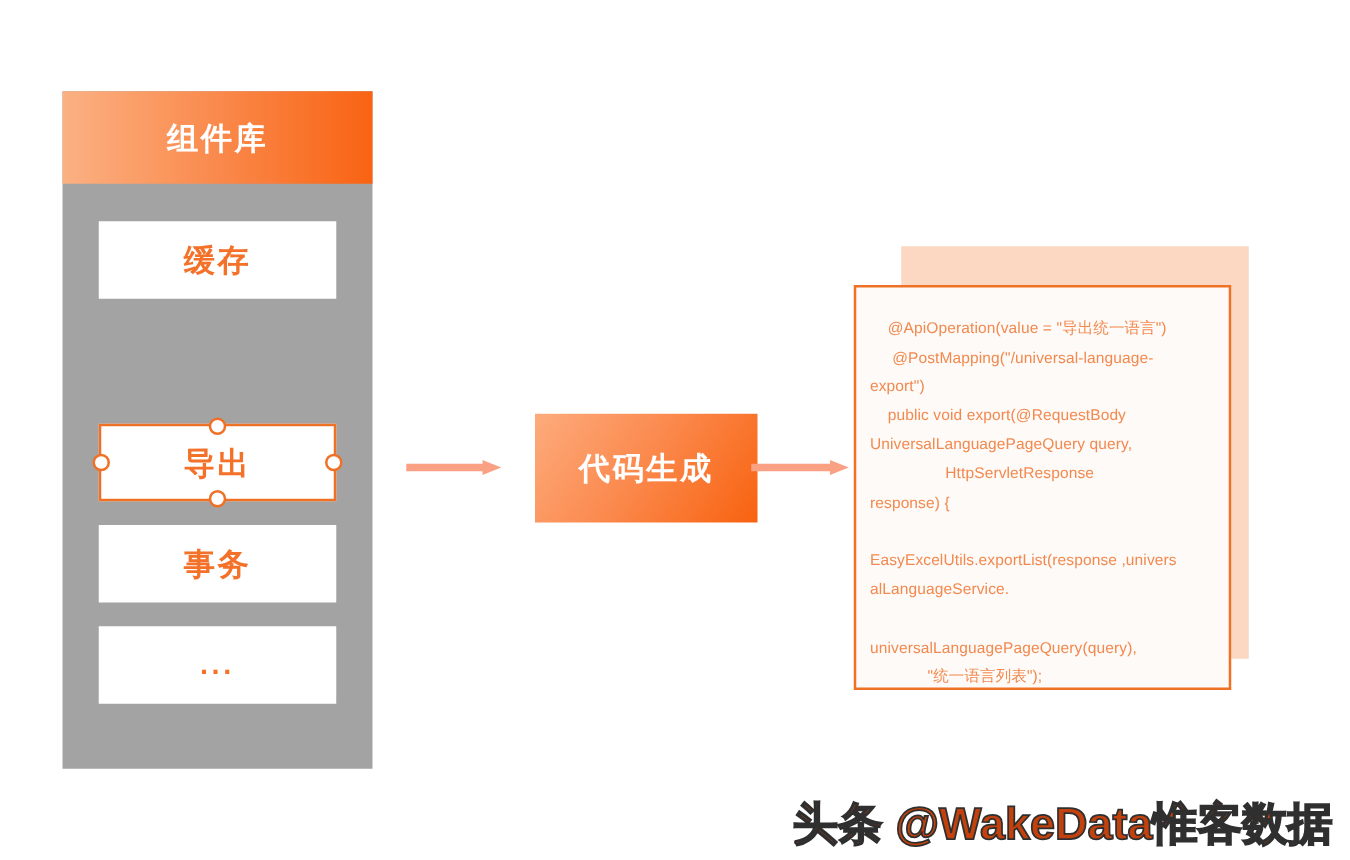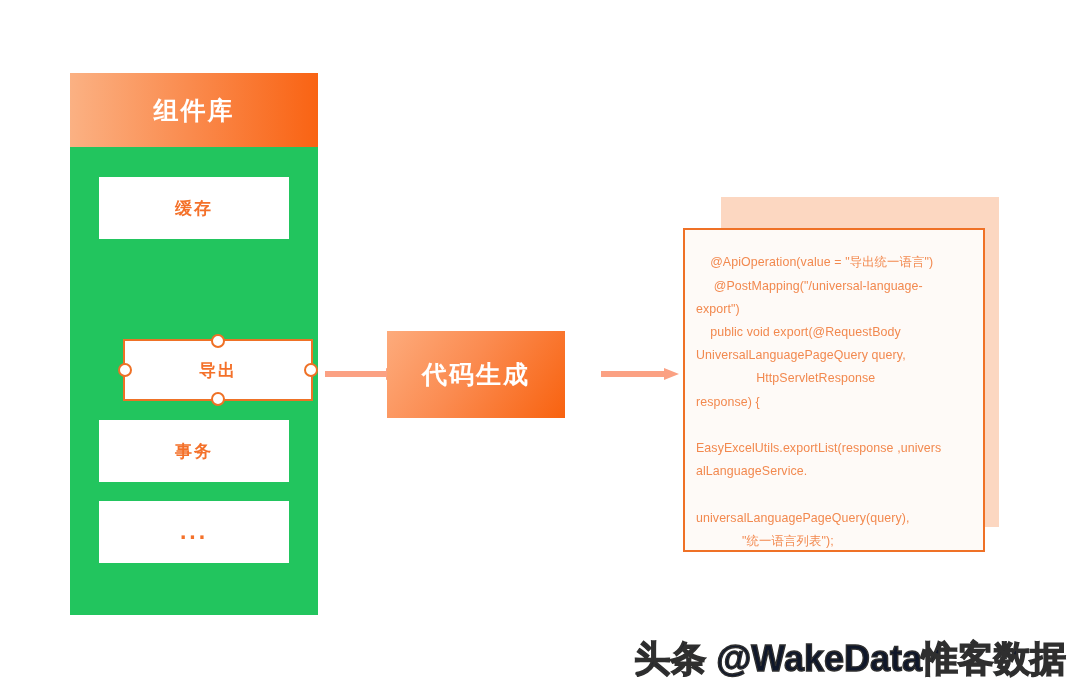--- a/index.html
+++ b/index.html
@@ -8,41 +8,41 @@
     width:1080px;height:688px;
     background:#ffffff;
     font-family:"Liberation Sans","DejaVu Sans",sans-serif;
     overflow:hidden;
     position:relative;
   }
   .stage{position:absolute;inset:0;}
 
   
   .lib-panel{
-    position:absolute;left:70px;top:73px;width:248px;height:542px;
-    background:#22c55e;
+    position:absolute;left:50px;top:73px;width:248px;height:542px;
+    background:#a3a3a3;
   }
   .lib-header{
     position:absolute;left:0;top:0;width:248px;height:74px;
     background:linear-gradient(90deg,#fbb183 0%,#fa8b4e 48%,#f96313 100%);
     display:flex;align-items:center;justify-content:center;
   }
   .lib-header-title{
     color:#ffffff;font-size:25px;font-weight:bold;letter-spacing:2px;
   }
   .lib-body{
     position:absolute;left:0;top:74px;width:248px;height:468px;
   }
   .lib-card{
     position:absolute;left:29px;width:190px;height:62px;
     background:#ffffff;
     display:flex;align-items:center;justify-content:center;
   }
   .lib-card-label{
-    color:#f4712a;font-size:17px;font-weight:bold;letter-spacing:2px;
+    color:#f4712a;font-size:25px;font-weight:bold;letter-spacing:2px;
   }
   .lib-card-label.dots{font-size:23px;letter-spacing:3px;line-height:0.5;}
 
   
   .lib-card.selected{
     border:2px solid #ef7126;
     box-sizing:border-box;
     left:92px;
   }
   .lib-card.selected .lib-card-label{color:#f4712a;}
@@ -63,21 +63,21 @@
   }
   .arrow .head{
     position:absolute;top:0;right:0;width:0;height:0;
     border-top:6px solid transparent;
     border-bottom:6px solid transparent;
     border-left:15px solid #fba183;
   }
 
   
   .gen-box{
-    position:absolute;left:387px;top:331px;width:178px;height:87px;
+    position:absolute;left:428px;top:331px;width:178px;height:87px;
     background:linear-gradient(125deg,#fdab7c 0%,#fb8b50 45%,#f8620f 100%);
     display:flex;align-items:center;justify-content:center;
   }
   .gen-box-label{
     color:#ffffff;font-size:25px;font-weight:bold;letter-spacing:2px;
   }
 
   
   .code-back{
     position:absolute;left:721px;top:197px;width:278px;height:330px;
@@ -98,21 +98,21 @@
     line-height:23.2px;
     white-space:pre-wrap;
     letter-spacing:0.1px;
   }
 
   
   .watermark{
     position:absolute;left:700px;top:636px;width:366px;height:46px;
     display:flex;align-items:center;justify-content:flex-end;
     font-size:36px;font-weight:bold;letter-spacing:0px;
-    color:#0f172a;
+    color:#c2410c;
     -webkit-text-stroke:1.4px #2f2f2f;
     white-space:nowrap;
   }
 </style>
 </head>
 <body>
 
 <div class="stage">
 
   <div class="lib-panel">
@@ -121,21 +121,21 @@
       <span class="lib-header-title">组件库</span>
     </div>
 
     <div class="lib-body">
 
       <div class="lib-card" style="top:30px;">
         <span class="lib-card-label">缓存</span>
       </div>
 
 
-      <div class="lib-card selected" style="top:192px;left:29px;margin-left:24px;">
+      <div class="lib-card selected" style="top:192px;left:29px;">
         <span class="lib-card-label">导出</span>
         <span class="handle top"></span>
         <span class="handle bottom"></span>
         <span class="handle left"></span>
         <span class="handle right"></span>
       </div>
 
       <div class="lib-card" style="top:273px;text-align:center;">
         <span class="lib-card-label">事务</span>
       </div>

